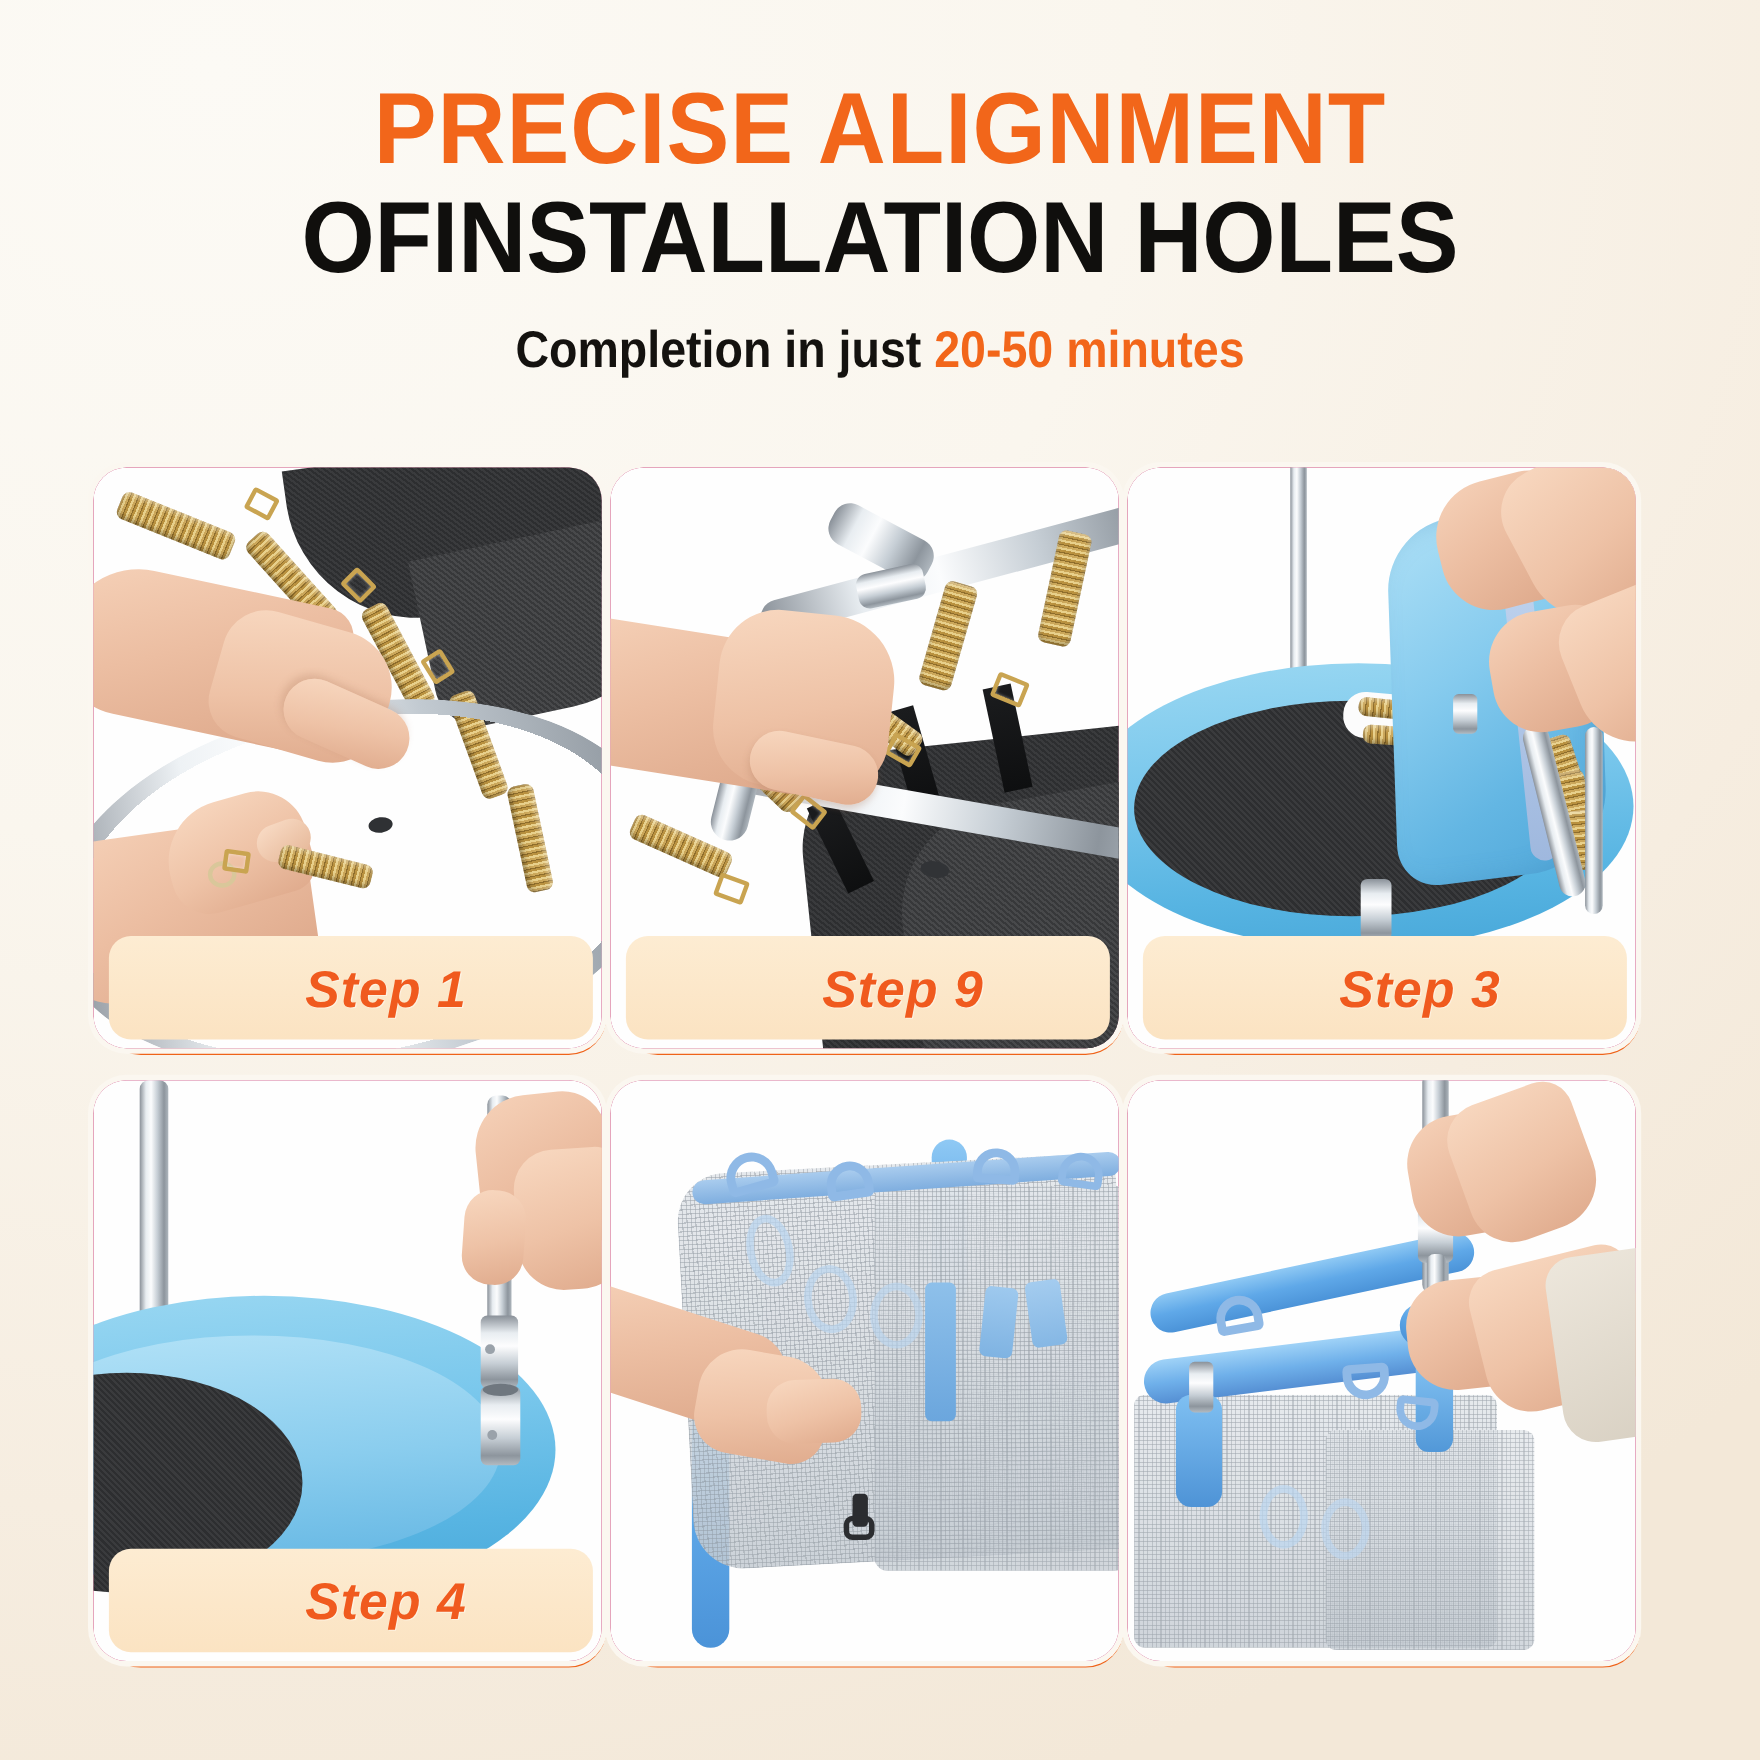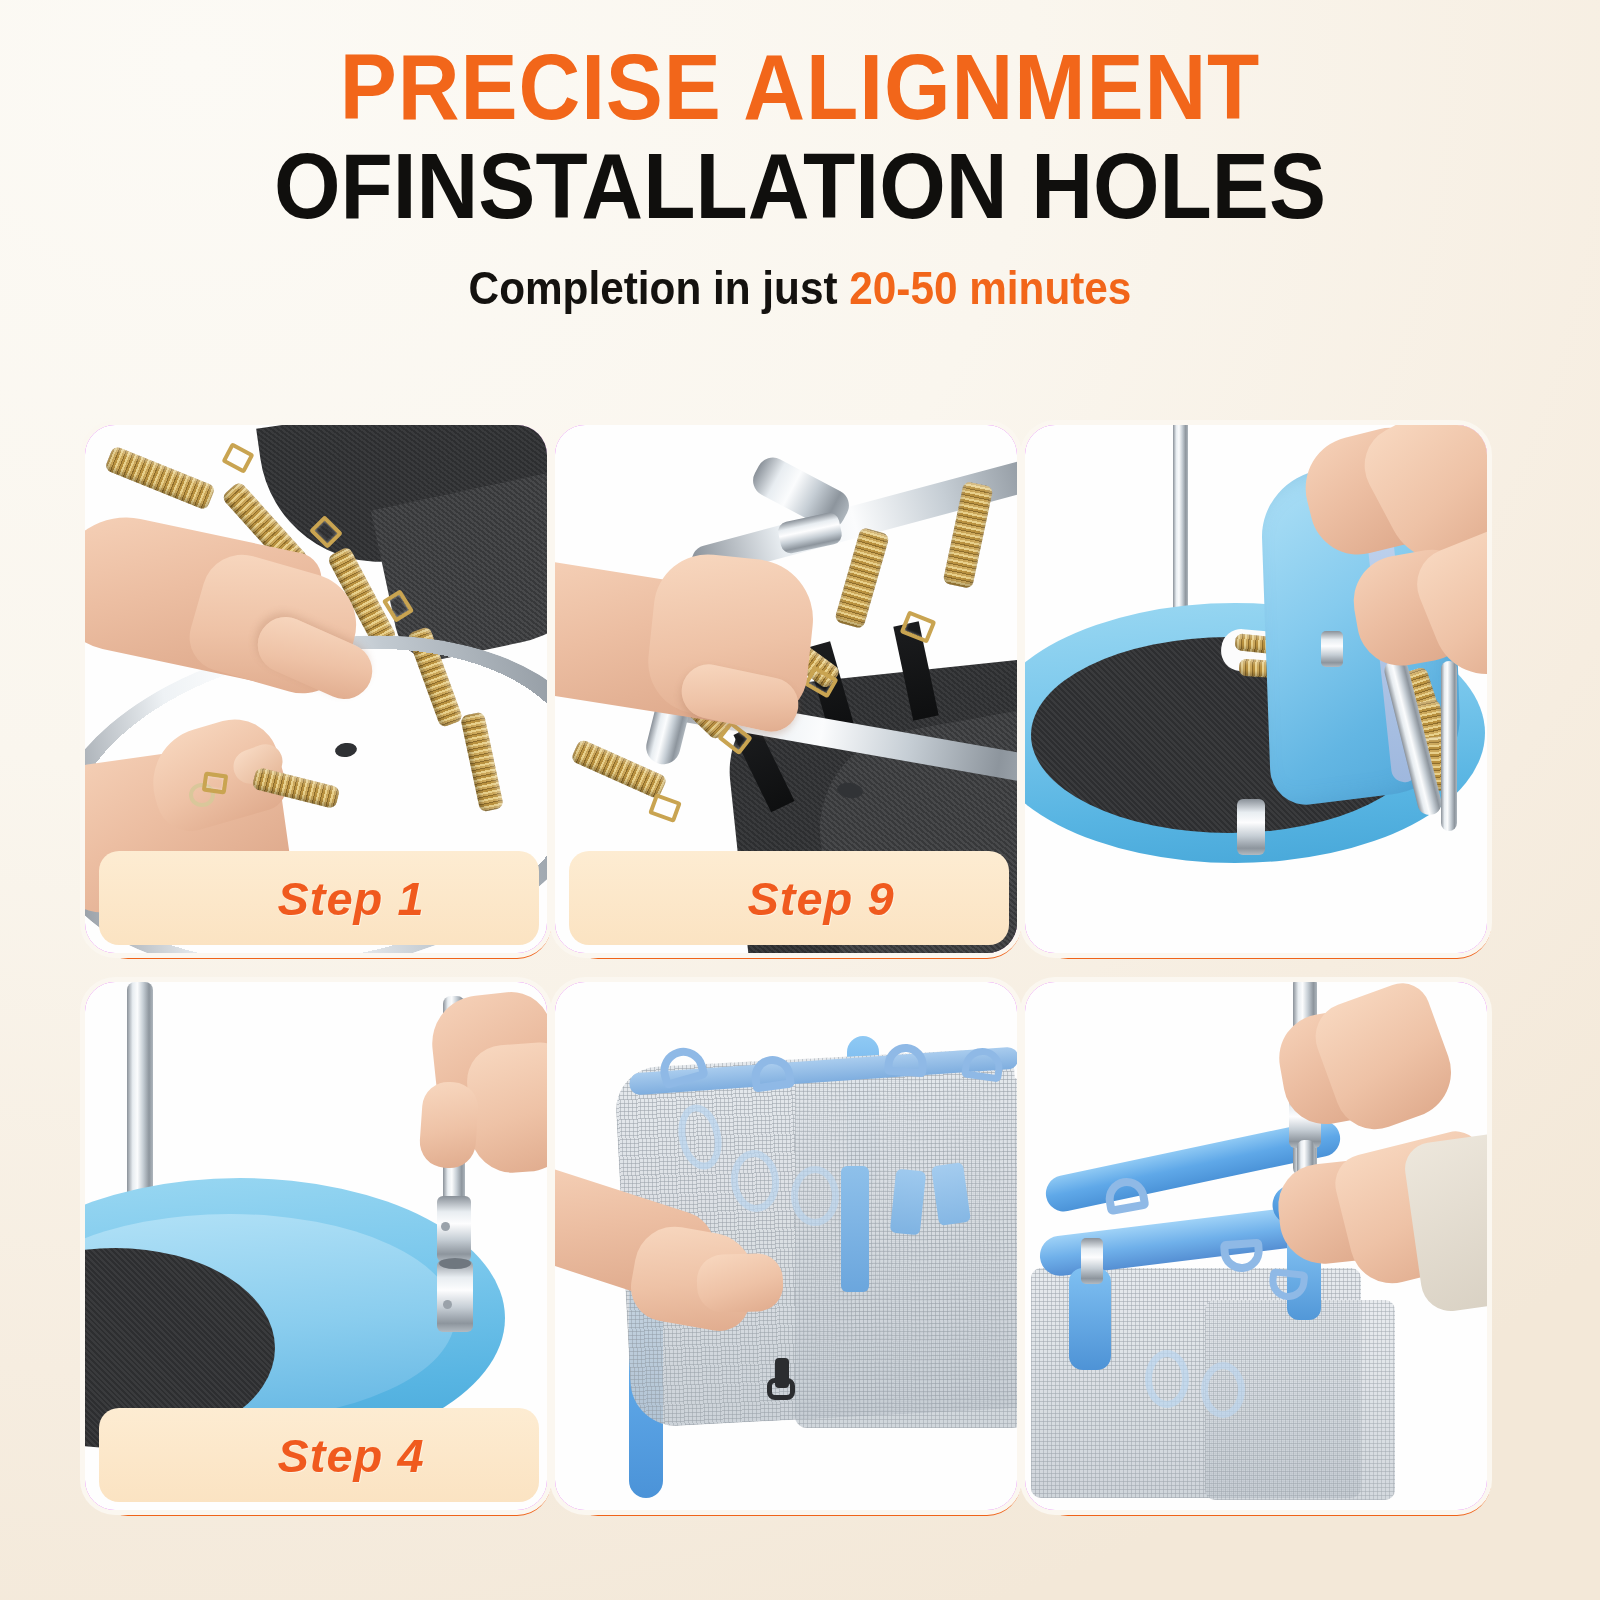--- a/index.html
+++ b/index.html
@@ -5,21 +5,21 @@
   * { margin:0; padding:0; box-sizing:border-box; }
   html, body { width:1600px; height:1600px; }
   body {
     font-family: "Liberation Sans", sans-serif;
     background:
       radial-gradient(125% 105% at 12% 4%, #FCFAF5 0%, #FAF6EE 42%, #F6EDE0 78%, #F3E8D8 100%);
     overflow:hidden;
   }
 
   
-  .header { width:100%; padding-top:42px; text-align:center; }
+  .header { width:100%; padding-top:72px; text-align:center; }
   .title-line1 {
     font-family:"Liberation Sans Narrow","Liberation Sans",sans-serif;
     font-weight:700; font-size:92px; line-height:0.98;
     letter-spacing:1px; color:#F2661A;
     transform:scaleX(0.93); transform-origin:center;
   }
   .title-line2 {
     font-family:"Liberation Sans Narrow","Liberation Sans",sans-serif;
     font-weight:700; font-size:92px; line-height:1.02;
     letter-spacing:0px; color:#100F0D; margin-top:8px;
@@ -46,21 +46,21 @@
 
   
   .card-frame {
     position:absolute; left:9px; top:9px; right:-4px; bottom:-6px;
     border:7px solid #EF6319;
     border-radius:34px;
     background:transparent;
   }
   .card-inner {
     position:absolute; inset:0;
-    background:#d946ef;
+    background:#be185d;
     border-radius:30px;
     overflow:hidden;
     box-shadow:0 0 0 5px #FBF7F0;
   }
   .photo { position:absolute; inset:0; overflow:hidden; }
 
   
   .step-banner {
     position:absolute; left:14px; right:8px; bottom:8px; height:94px;
     background:linear-gradient(180deg,#FDECD2 0%,#FBE3C2 100%);
@@ -239,20 +239,23 @@
         <div class="ph chrome" style="left:416px;top:236px;width:16px;height:170px;border-radius:8px;"></div>
 
         <div class="ph chromeH" style="left:212px;top:374px;width:28px;height:56px;border-radius:6px;"></div>
         <div class="ph chromeH" style="left:296px;top:206px;width:22px;height:36px;border-radius:5px;"></div>
 
         <div class="ph skin" style="left:282px;top:8px;width:128px;height:118px;border-radius:52px 40px 44px 48px;transform:rotate(-14deg);"></div>
         <div class="ph skin2" style="left:352px;top:-20px;width:150px;height:150px;border-radius:40px 30px 60px 58px;transform:rotate(-28deg);"></div>
         <div class="ph skin" style="left:330px;top:128px;width:120px;height:110px;border-radius:46px 40px 50px 44px;transform:rotate(-10deg);"></div>
         <div class="ph skin2" style="left:402px;top:110px;width:130px;height:136px;border-radius:36px 30px 50px 54px;transform:rotate(-22deg);"></div>
       </div>
+      <div class="step-banner">
+        <span class="step-label">Step 3</span>
+      </div>
     </div>
   </div>
 
   <div class="card">
     <div class="card-frame"></div>
     <div class="card-inner">
       <div class="photo">
         <div class="white-bg"></div>
 
         <div class="ph chrome" style="left:42px;top:0px;width:26px;height:470px;border-radius:8px;"></div>

